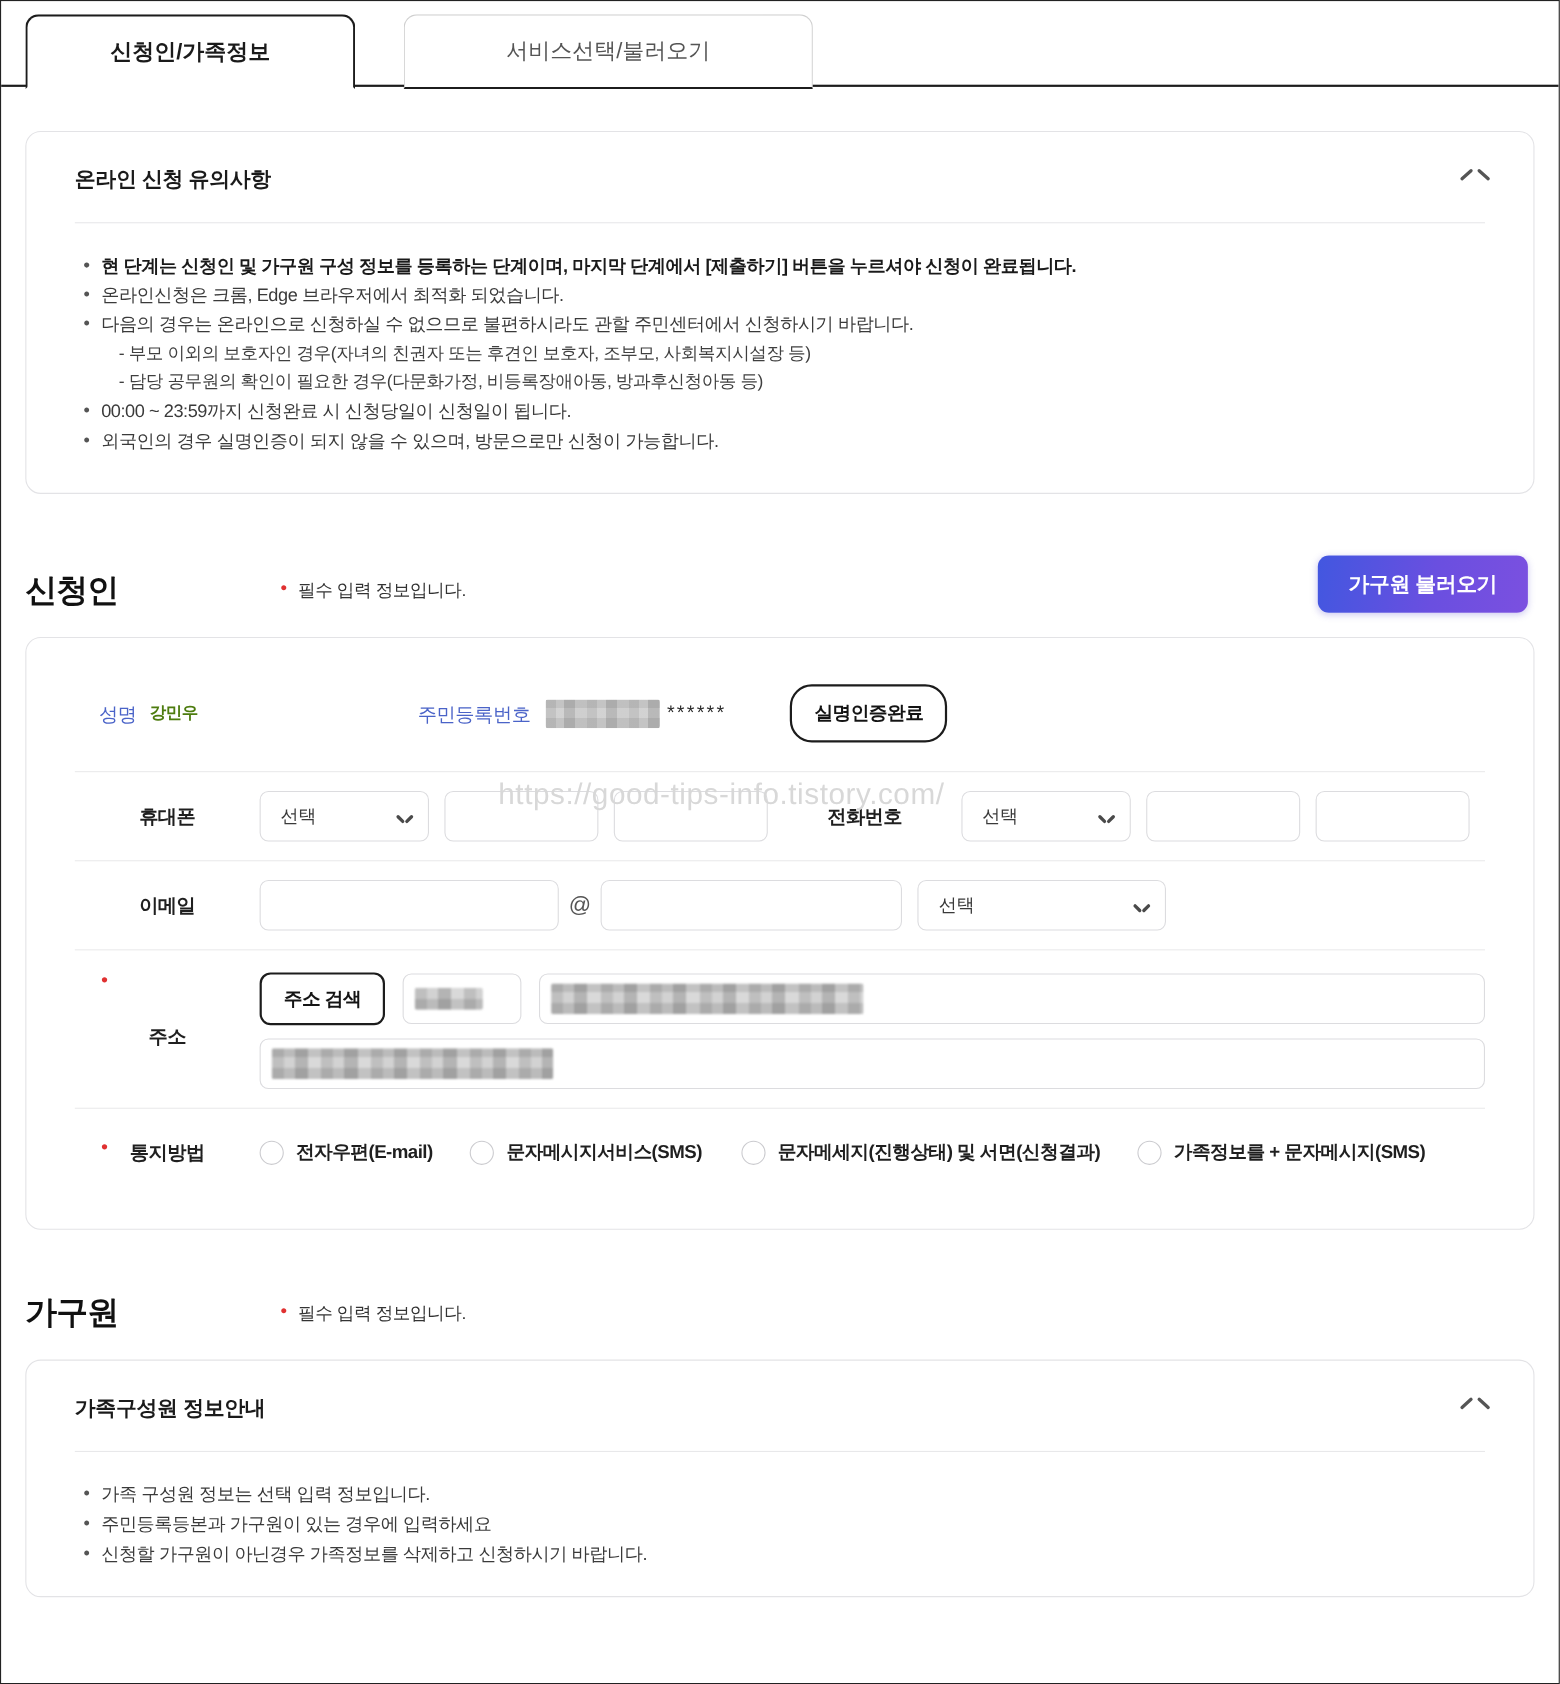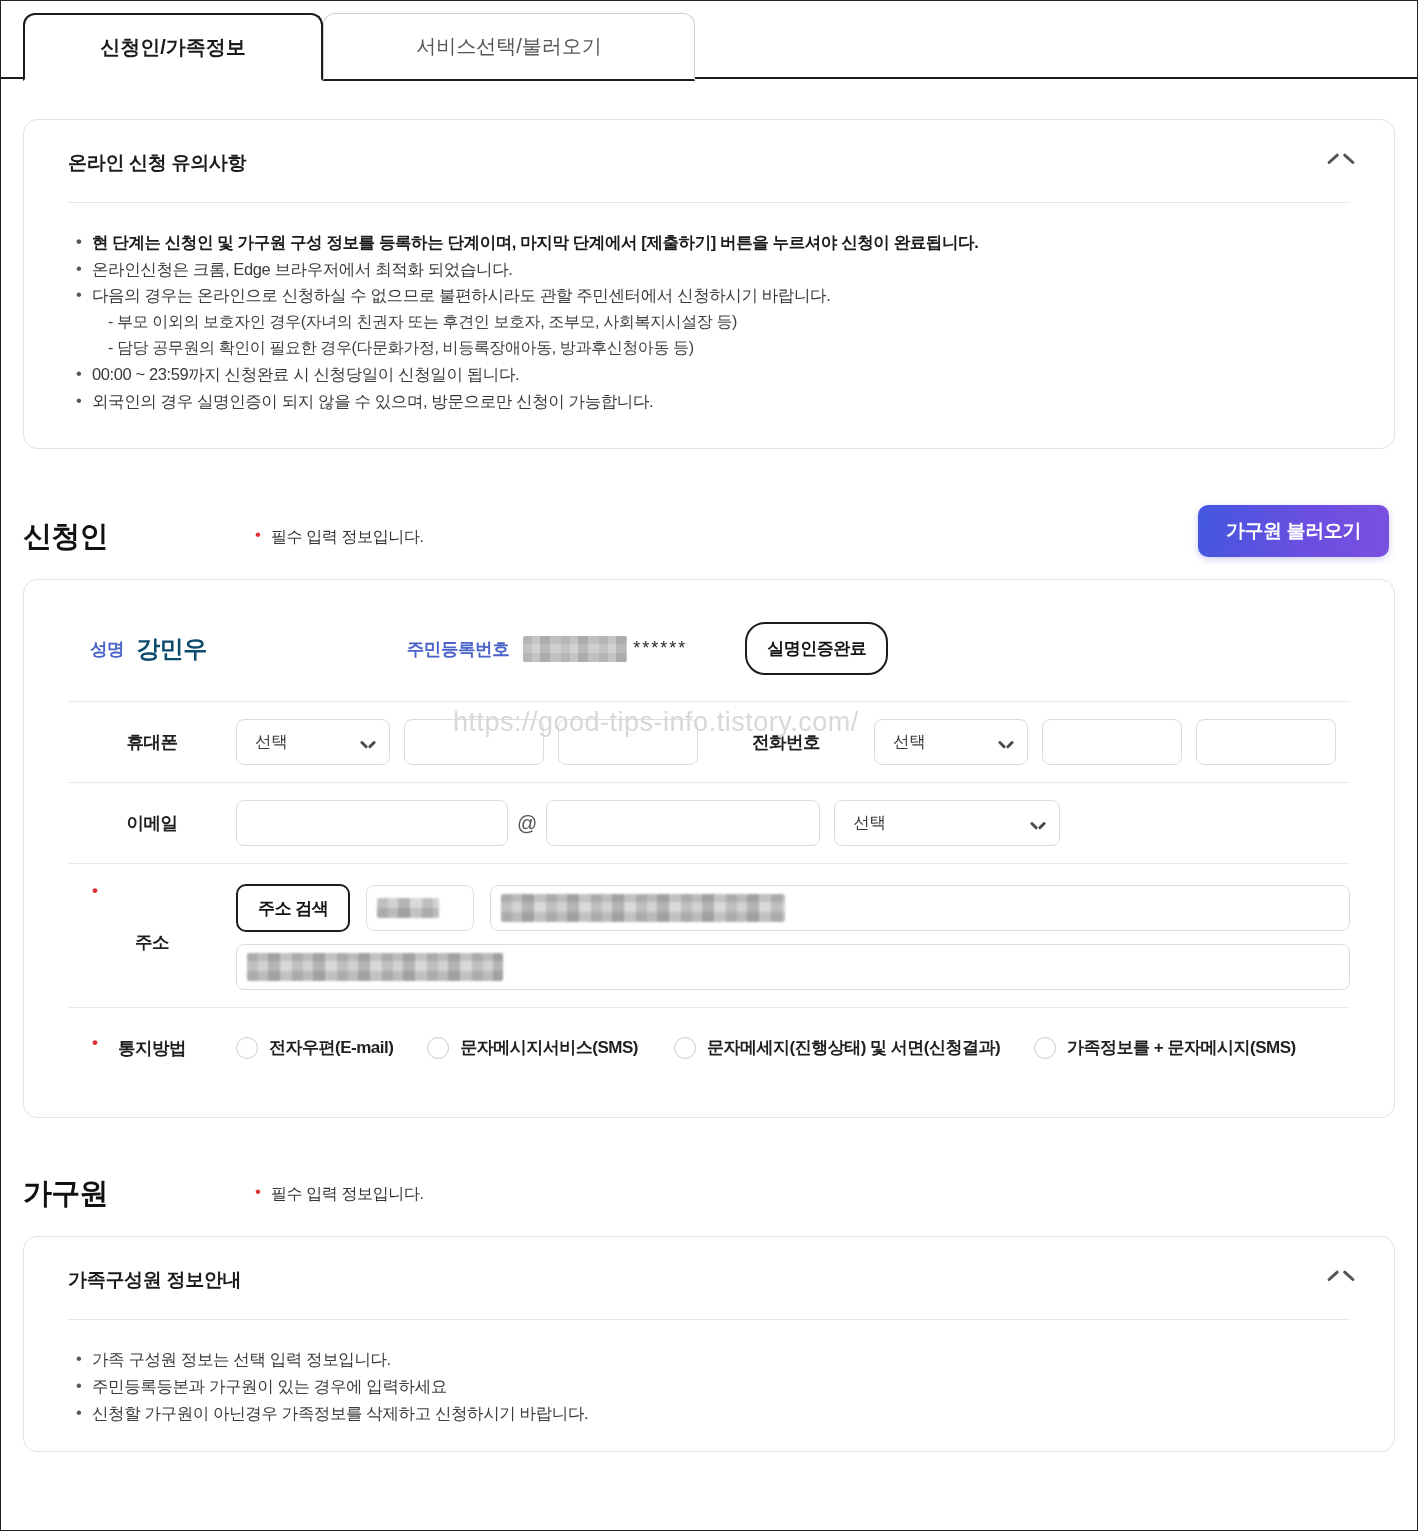--- a/index.html
+++ b/index.html
@@ -17,20 +17,21 @@
 
   .page { position: relative; width: 100%; height: 100%; }
 
   
   .tabs {
     position: relative;
     height: 78px;
     display: flex;
     align-items: flex-end;
     padding-left: 22px;
+    gap: 44px;
   }
   .tabs::after {
     content: "";
     position: absolute;
     left: 0; right: 0; bottom: 0;
     height: 2px;
     background: #1c1c1c;
     z-index: 1;
   }
   .tab {
@@ -182,27 +183,27 @@
   .form-card { margin: 0 22px; border: 1px solid #e3e3e6; border-radius: 14px; padding: 34px 44px 30px 44px; }
 
   .name-row {
     display: flex;
     align-items: center;
     padding: 8px 0 26px 22px;
   }
   .fld-label-blue {
     color: #4a63c8;
     font-size: 17.5px;
-    font-weight: 700;
+    font-weight: 400;
     letter-spacing: -0.4px;
   }
   .fld-value {
-    font-size: 24px;
-    font-weight: 700;
-    color: #0c4a6e;
+    font-size: 15px;
+    font-weight: 700;
+    color: #4d7c0f;
     margin-left: 12px;
     letter-spacing: -0.5px;
   }
   .rrn-group { display: flex; align-items: center; margin-left: 200px; }
   .mask {
     display: inline-block;
     height: 26px;
     background:
       repeating-linear-gradient(90deg,#cfcfcf 0 9px,#e2e2e2 9px 17px,#c4c4c4 17px 27px,#dddddd 27px 38px),
       repeating-linear-gradient(0deg,#d8d8d8 0 9px,#eaeaea 9px 18px);

